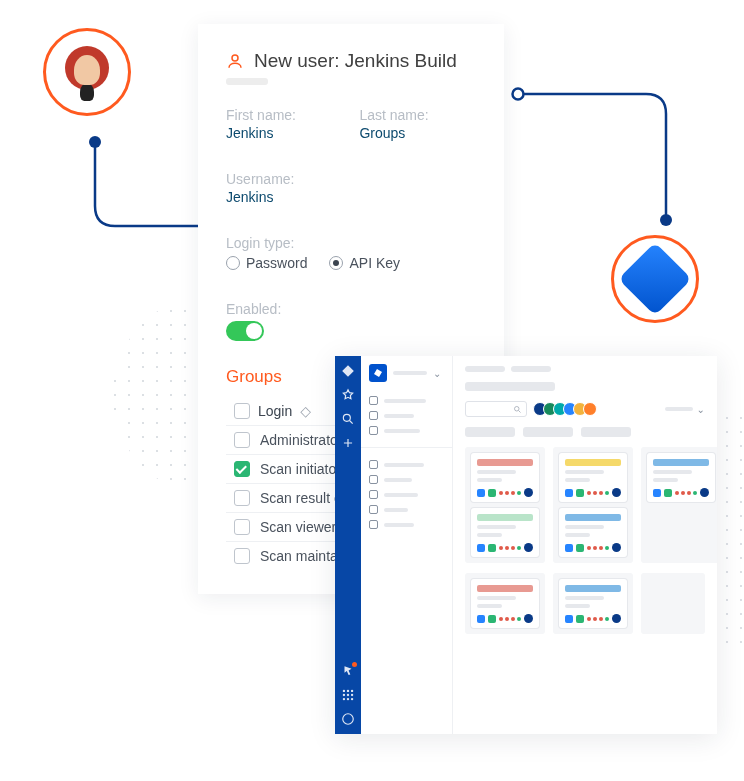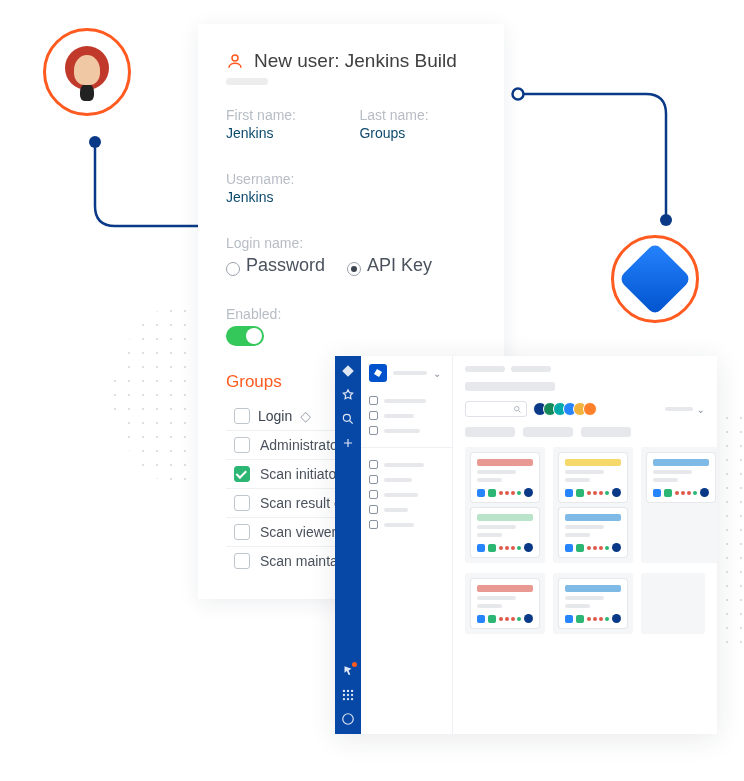--- a/index.html
+++ b/index.html
@@ -92,21 +92,21 @@
   }
   .uc-sub { margin-top:6px; width:42px; height:7px; background:#ededed; border-radius:3px; }
   .uc-row { display:flex; gap:16px; margin-top:22px; }
   .uc-field { flex:1 1 auto; min-width:0; }
   .uc-label { color:#b7bdc5; font-size:14px; margin-bottom:2px; white-space:nowrap; }
   .uc-value { color:#0c4a6e; }
   .uc-block { margin-top:30px; }
 
   .login-opts { display:flex; gap:22px; margin-top:4px; }
   .radio {
-    display:flex; align-items:flex-end; gap:6px; color:#4a525d; font-size:18px;
+    display:flex; align-items:center; gap:6px; color:#4a525d; font-size:14px;
   }
   .radio .dot {
     width:14px; height:14px; border:1.5px solid #9aa2ad; border-radius:50%;
     position:relative; background:#fff;
   }
   .radio.selected .dot::after{
     content:""; position:absolute; inset:3px; background:#3c4550; border-radius:50%;
   }
 
   .toggle {
@@ -273,21 +273,21 @@
 
   <div class="uc-block">
     <div class="uc-label">Username:</div>
     <div class="uc-value">Jenkins</div>
   </div>
 
   <div class="uc-block">
   </div>
 
   <div class="uc-block">
-    <div class="uc-label">Login name:</div>
+    <div class="uc-label">Login type:</div>
     <div class="login-opts">
       <label class="radio">
         <span class="dot"></span>
         <span>Password</span>
       </label>
       <label class="radio selected">
         <span class="dot"></span>
         <span>API Key</span>
       </label>
     </div>

